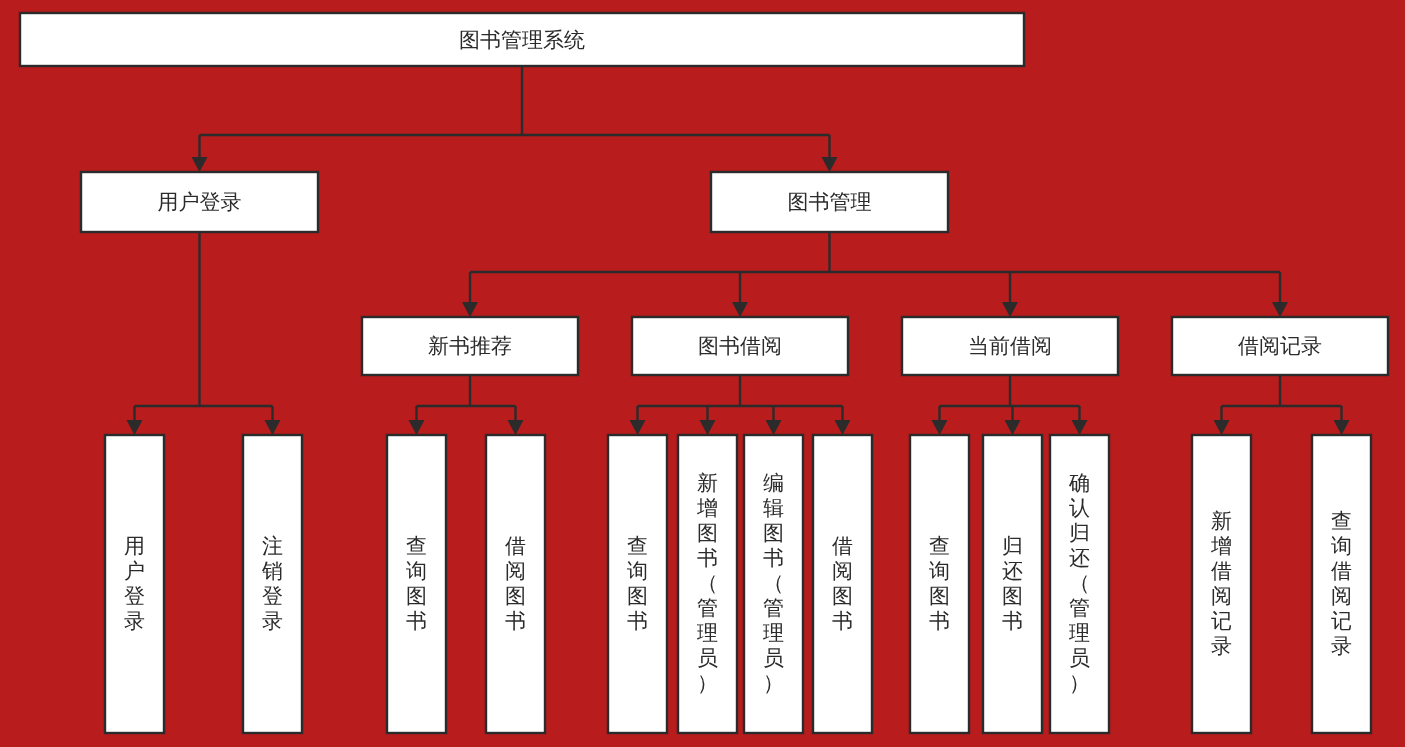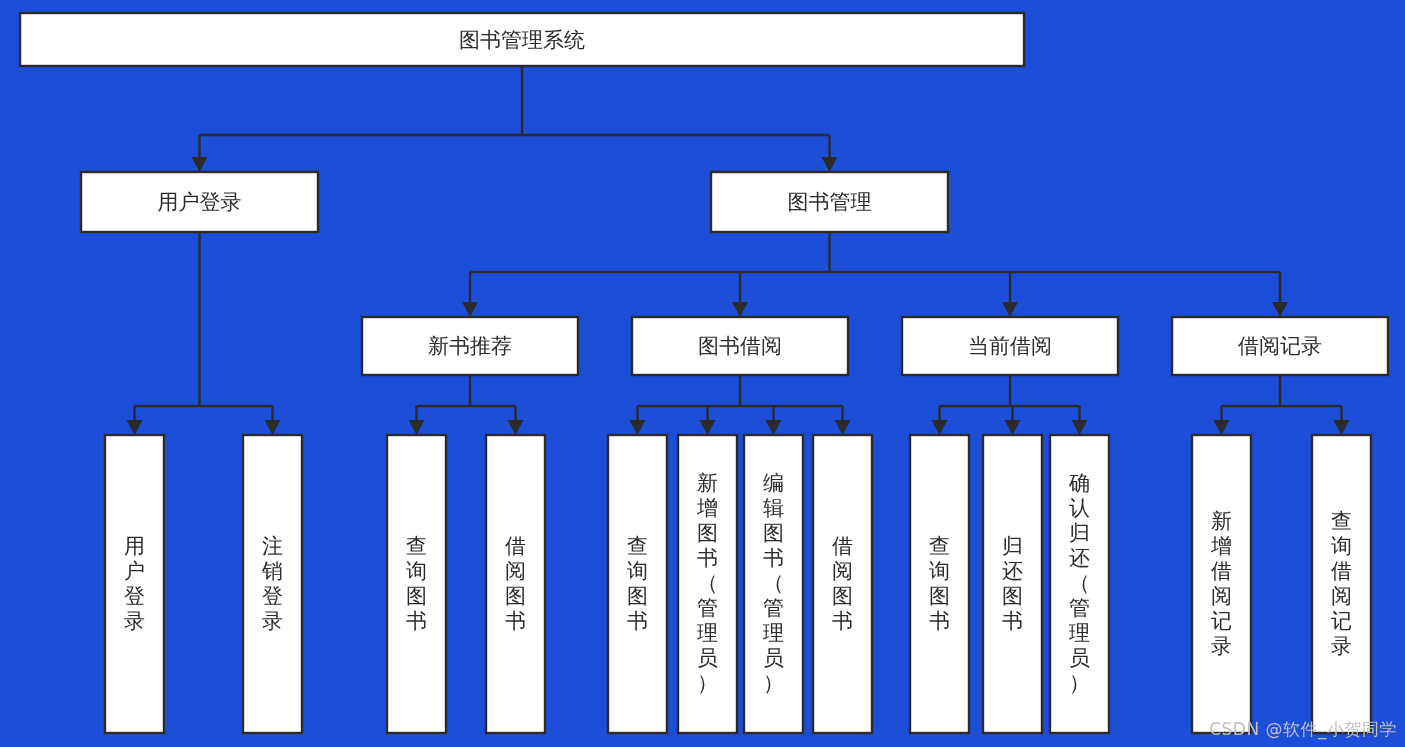--- a/index.html
+++ b/index.html
@@ -10,21 +10,21 @@
   body {
     width: 1405px;
     height: 747px;
     font-family: "DejaVu Sans", "Liberation Sans", sans-serif;
     overflow: hidden;
   }
   #diagram-root {
     position: relative;
     width: 1405px;
     height: 747px;
-    background: #1d4ed8;
+    background: #b91c1c;
   }
   svg#flow {
     position: absolute;
     left: 0;
     top: 0;
     width: 1405px;
     height: 747px;
     display: block;
   }
   .node-rect {
@@ -202,14 +202,13 @@
         <g>
           <rect x="1192" y="435" width="59" height="298" class="node-rect"></rect>
           <text x="1221.5" y="527.5" class="node-label-v"><tspan x="1221.5" dy="0">新</tspan><tspan x="1221.5" dy="25">增</tspan><tspan x="1221.5" dy="25">借</tspan><tspan x="1221.5" dy="25">阅</tspan><tspan x="1221.5" dy="25">记</tspan><tspan x="1221.5" dy="25">录</tspan></text>
         </g>
         <g>
           <rect x="1312" y="435" width="59" height="298" class="node-rect"></rect>
           <text x="1341.5" y="527.5" class="node-label-v"><tspan x="1341.5" dy="0">查</tspan><tspan x="1341.5" dy="25">询</tspan><tspan x="1341.5" dy="25">借</tspan><tspan x="1341.5" dy="25">阅</tspan><tspan x="1341.5" dy="25">记</tspan><tspan x="1341.5" dy="25">录</tspan></text>
         </g>
       </g>
   </svg>
-  <div class="watermark">CSDN @软件_小贺同学</div>
 </div>
 
 </body></html>

